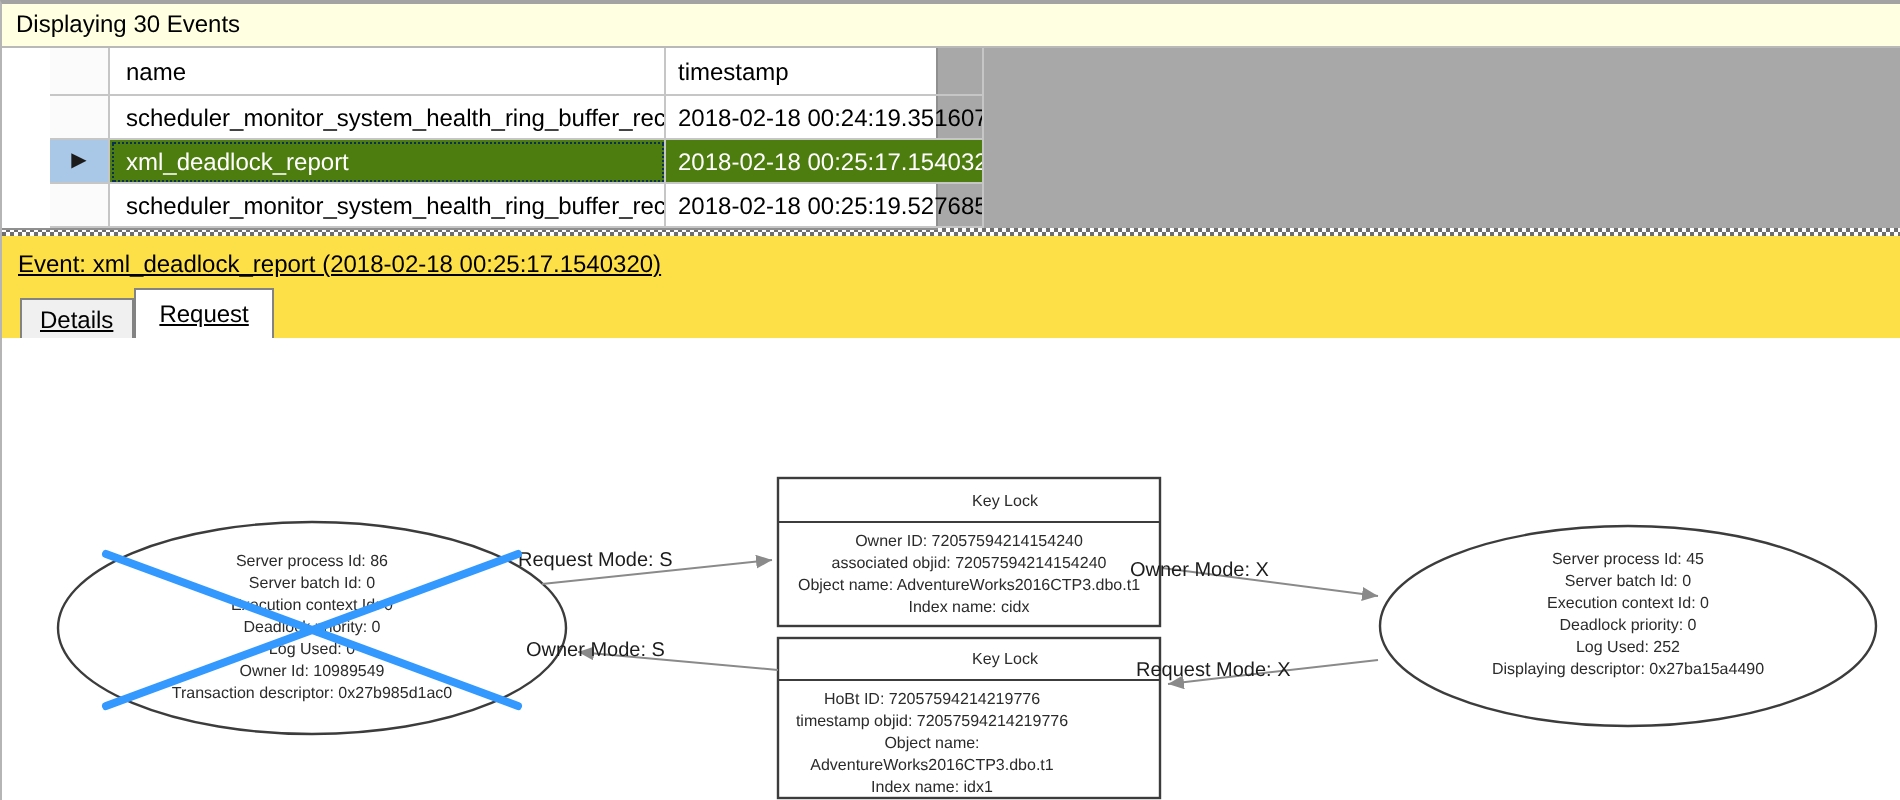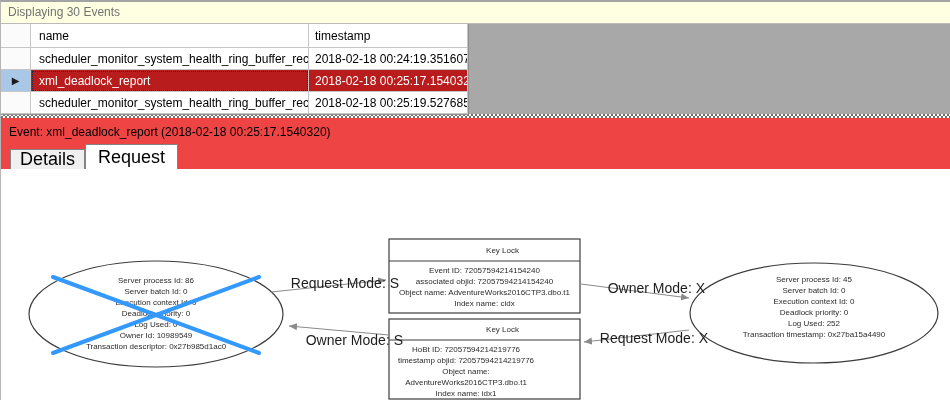--- a/index.html
+++ b/index.html
@@ -1,56 +1,56 @@
 <!DOCTYPE html>
 <html><head>
 <meta charset="utf-8">
 <style>
   * { margin:0; padding:0; box-sizing:border-box; }
   html,body { width:950px; height:400px; font-family:"Liberation Sans",sans-serif; background:#f0f0f0; overflow:hidden; }
   .window { width:950px; height:400px; border-top:2px solid #a3a3a3; border-left:1px solid #b5b5b5; display:flex; flex-direction:column; }
 
   
-  .banner { height:22px; background:#ffffe1; border-bottom:1px solid #b9b9b9; font-size:12px; color:#737373; line-height:21px; padding-left:7px; flex:none; }
+  .banner { height:22px; background:#ffffe1; border-bottom:1px solid #b9b9b9; font-size:12px; color:#000000; line-height:21px; padding-left:7px; flex:none; }
 
   
   .grid-region { height:90px; background:#a8a8a8; position:relative; flex:none; }
   .grid { position:absolute; left:0; top:0; width:468px; background:#fff; border-right:1px solid #8f8f8f; border-bottom:1px solid #8f8f8f; }
-  .grid-row { display:flex; height:22px; }
+  .grid-row { display:flex; height:22px;padding-left:24px; }
   .grid-row.header { height:24px; }
   .cell { font-size:12px; color:#000; border-right:1px solid #c6c6c6; border-bottom:1px solid #c6c6c6; white-space:nowrap; overflow:hidden; display:flex; align-items:center; }
   .gutter { width:30px; flex:none; background:#fbfbfb; justify-content:center; }
   .col-name { width:278px; flex:none; padding-left:8px; }
   .col-ts { width:159px; flex:none; padding-left:6px; }
-  .grid-row.selected .col-name, .grid-row.selected .col-ts { background:#b91c1c; color:#fff; }
+  .grid-row.selected .col-name, .grid-row.selected .col-ts { background:#4d7c0f; color:#fff; }
   .grid-row.selected .col-name { outline:1px dotted #0a2f55; outline-offset:-2px; }
   .grid-row.selected .gutter { background:#a9c8e8; }
   .row-marker { font-size:10px; color:#1b1b1b; line-height:1; }
 
   
   .splitter { height:4px; flex:none; background-color:#fff;
     background-image:linear-gradient(45deg,#6e6e6e 25%,transparent 25%,transparent 75%,#6e6e6e 75%),
                      linear-gradient(45deg,#6e6e6e 25%,transparent 25%,transparent 75%,#6e6e6e 75%);
     background-size:4px 4px; background-position:0 0,2px 2px; }
 
   
-  .panel { flex:1; background:#ef4444; display:flex; flex-direction:column; min-height:0; }
+  .panel { flex:1; background:#fde047; display:flex; flex-direction:column; min-height:0;text-decoration:underline; }
   .event-line { font-size:12px; color:#000; padding:7px 8px 4px 8px; flex:none; }
   .tabstrip { flex:none; height:26px; padding-left:9px; display:flex; align-items:flex-end; }
-  .tab { font-size:18px; color:#000; border:1px solid #838383; padding:0 9px; display:flex; align-items:center; cursor:default; }
+  .tab { font-size:12px; color:#000; border:1px solid #838383; padding:0 9px; display:flex; align-items:center; cursor:default; }
   .tab.inactive { background:#f0f0f0; height:20px; border-bottom:none; }
   .tab.active { background:#fff; height:25px; border-bottom:none; position:relative; z-index:2; padding:0 12px; }
   .tab-content { flex:1; background:#fff; position:relative; min-height:0; }
 
   
   .graph-layer { position:absolute; left:0; top:0; width:950px; height:232px; }
   svg.graph-svg { position:absolute; left:0; top:0; pointer-events:none; }
   .node-text { position:absolute; text-align:center; font-size:8px; line-height:11px; color:#2b2b2b; letter-spacing:0; }
   .box-title { position:absolute; text-align:left; font-size:8px; color:#2b2b2b; display:flex; align-items:center; justify-content:center;padding-left:36px; }
-  .edge-label { position:absolute; width:140px; text-align:right; font-size:14px; color:#1c1c1c; }
+  .edge-label { position:absolute; width:140px; text-align:left; font-size:10px; color:#1c1c1c; }
 </style>
 </head>
 <body>
 
 <div class="window">
 
   <div class="banner">Displaying 30 Events</div>
 
   <div class="grid-region">
     <div class="grid">
@@ -124,41 +124,41 @@
           <div>Owner Id: 10989549</div>
           <div>Transaction descriptor: 0x27b985d1ac0</div>
         </div>
 
         <div class="node-text" style="left:693px; top:105px; width:240px;">
           <div>Server process Id: 45</div>
           <div>Server batch Id: 0</div>
           <div>Execution context Id: 0</div>
           <div>Deadlock priority: 0</div>
           <div>Log Used: 252</div>
-          <div>Transaction timestamp: 0x27ba15a4490</div>
+          <div>Displaying descriptor: 0x27ba15a4490</div>
         </div>
 
         <div class="box-title" style="left:388px; top:70px; width:191px; height:22px;">Key Lock</div>
         <div class="node-text" style="left:390px; top:96px; width:187px;">
-          <div>Event ID: 72057594214154240</div>
+          <div>Owner ID: 72057594214154240</div>
           <div>associated objid: 72057594214154240</div>
           <div>Object name: AdventureWorks2016CTP3.dbo.t1</div>
           <div>Index name: cidx</div>
         </div>
 
         <div class="box-title" style="left:388px; top:150px; width:191px; height:21px;">Key Lock</div>
         <div class="node-text" style="left:390px; top:175px; width:150px;">
           <div>HoBt ID: 72057594214219776</div>
           <div>timestamp objid: 72057594214219776</div>
           <div>Object name: AdventureWorks2016CTP3.dbo.t1</div>
           <div>Index name: idx1</div>
         </div>
 
         <div class="edge-label" style="left:258px; top:106px;">Request Mode: S</div>
-        <div class="edge-label" style="left:262px; top:151px;margin-top:12px;">Owner Mode: S</div>
+        <div class="edge-label" style="left:262px; top:151px;">Owner Mode: S</div>
         <div class="edge-label" style="left:564px; top:111px;">Owner Mode: X</div>
         <div class="edge-label" style="left:567px; top:161px;">Request Mode: X</div>
 
         <svg class="graph-svg" width="950" height="232" style="z-index:5;">
           <line x1="52" y1="108" x2="258" y2="184" stroke="#3399ff" stroke-width="4" stroke-linecap="round"></line>
           <line x1="52" y1="184" x2="258" y2="108" stroke="#3399ff" stroke-width="4" stroke-linecap="round"></line>
         </svg>
 
       </div>
     </div>

